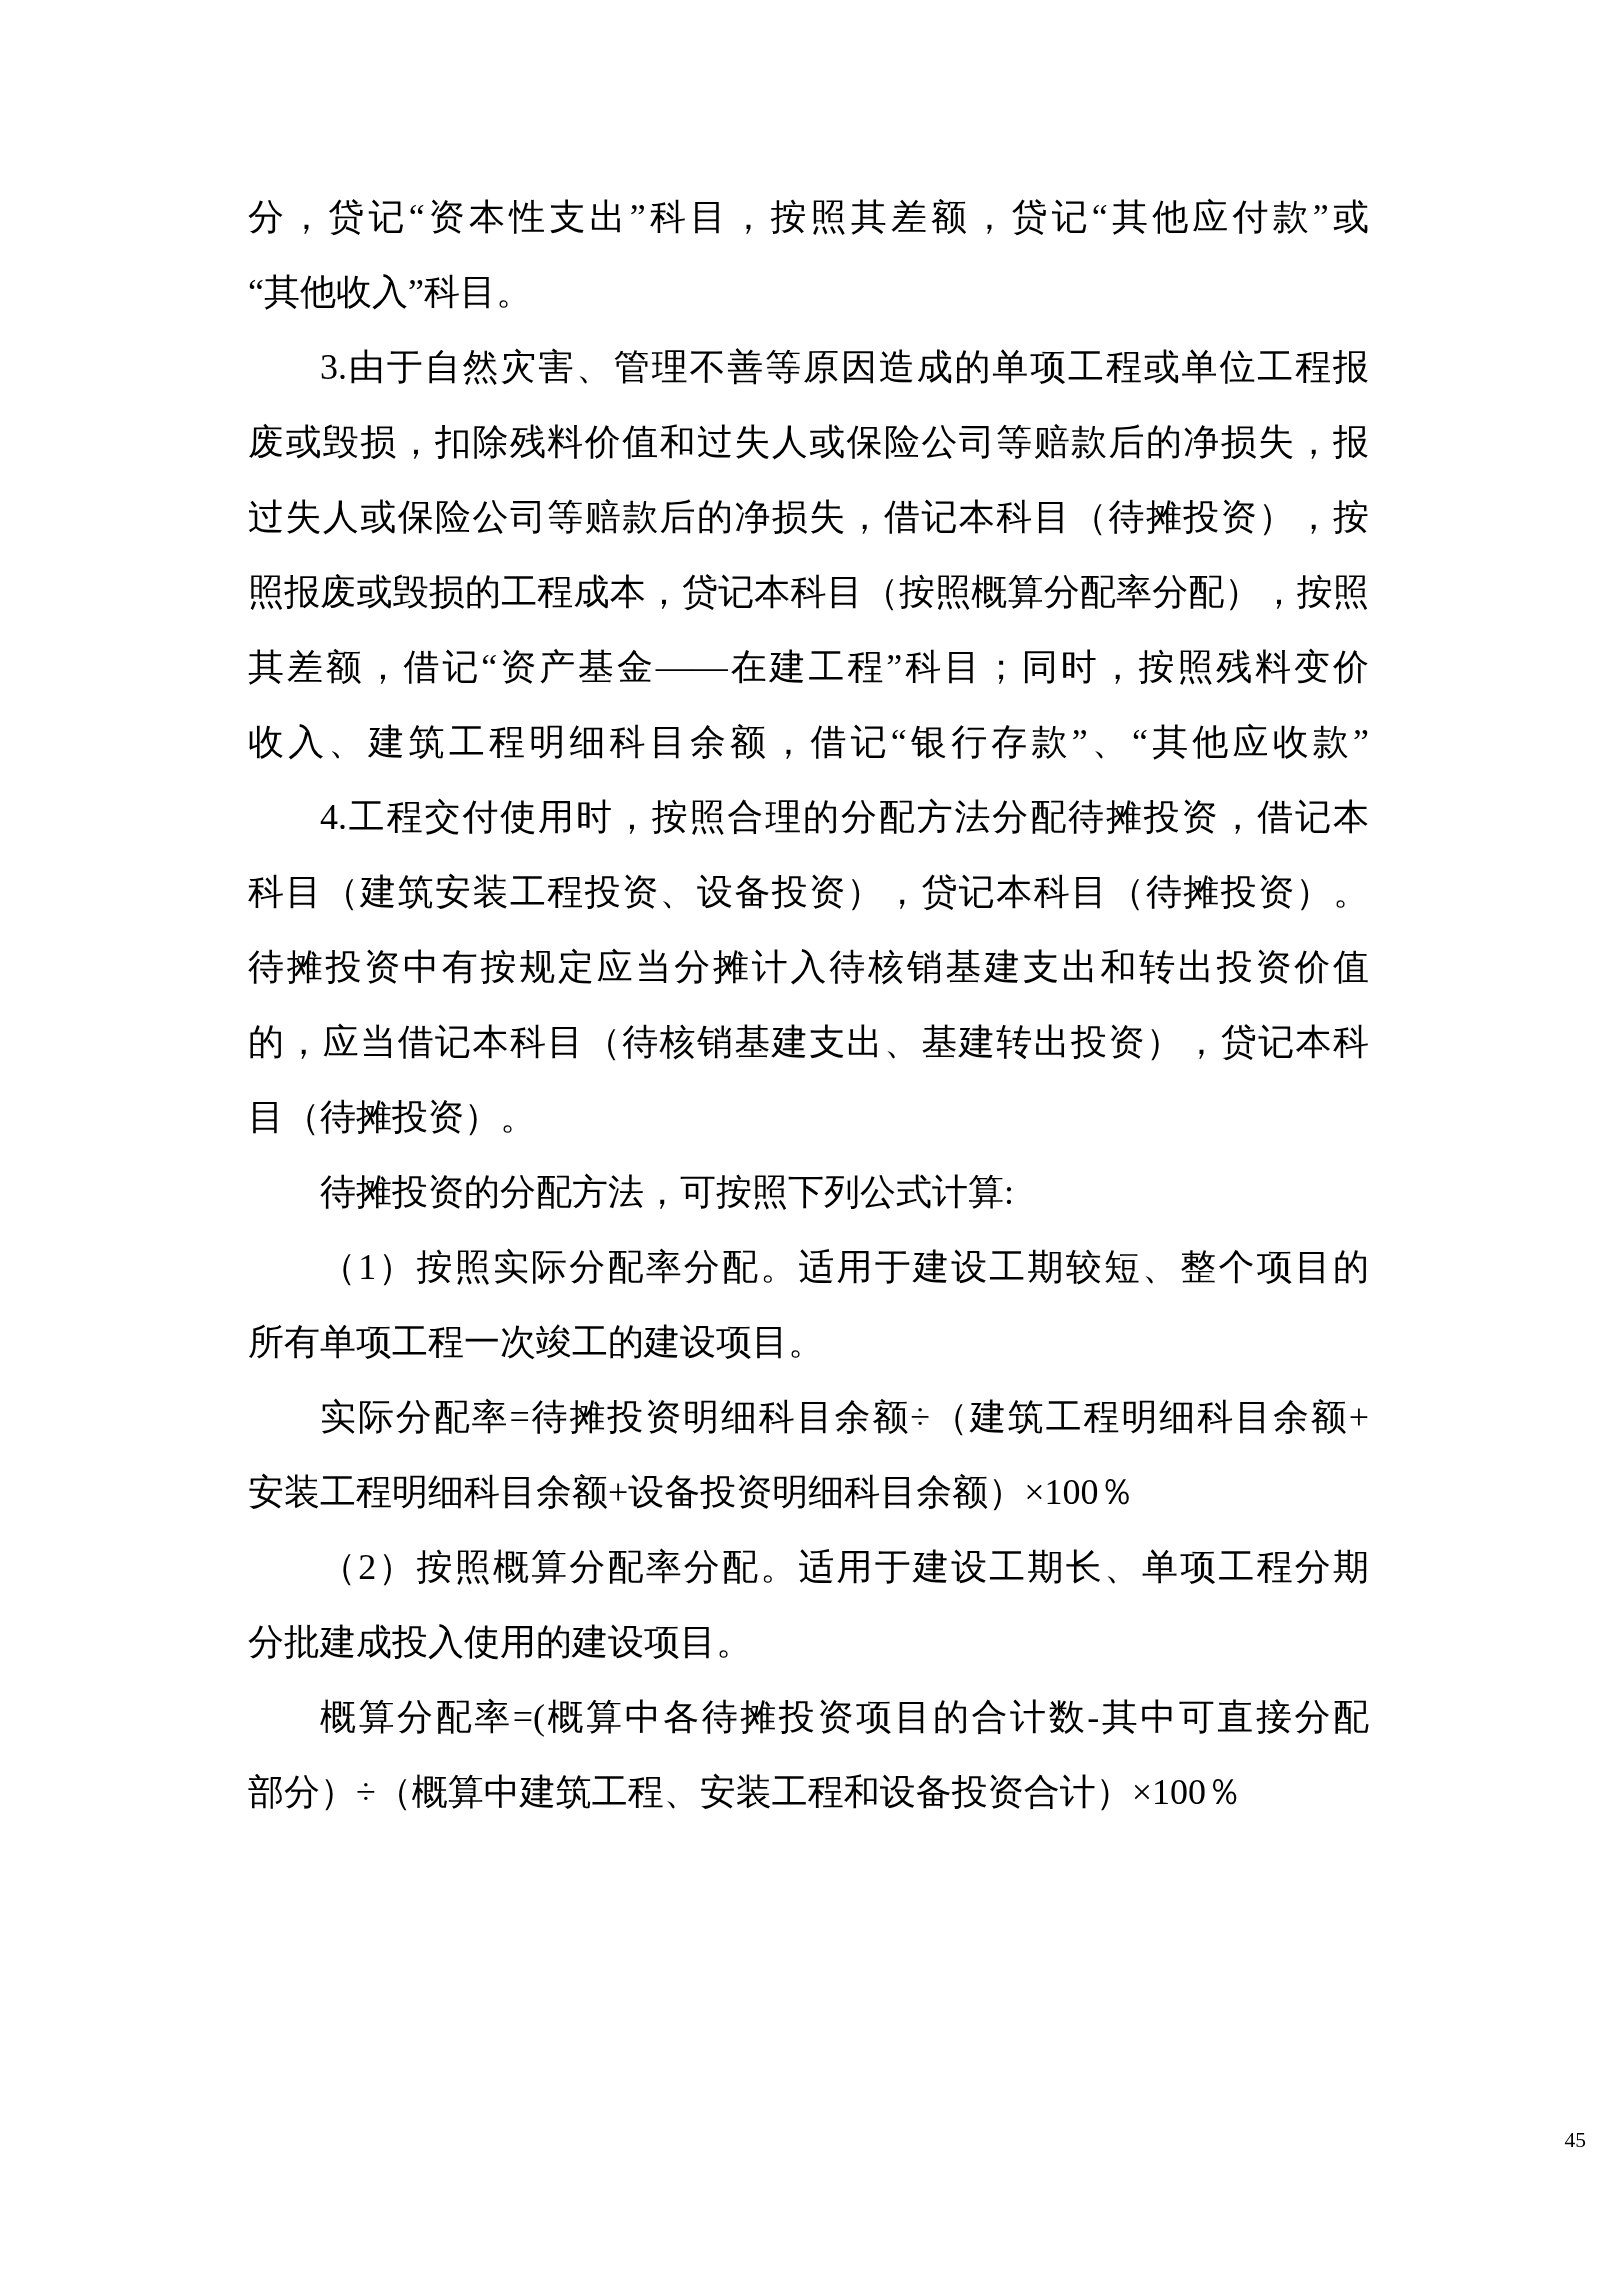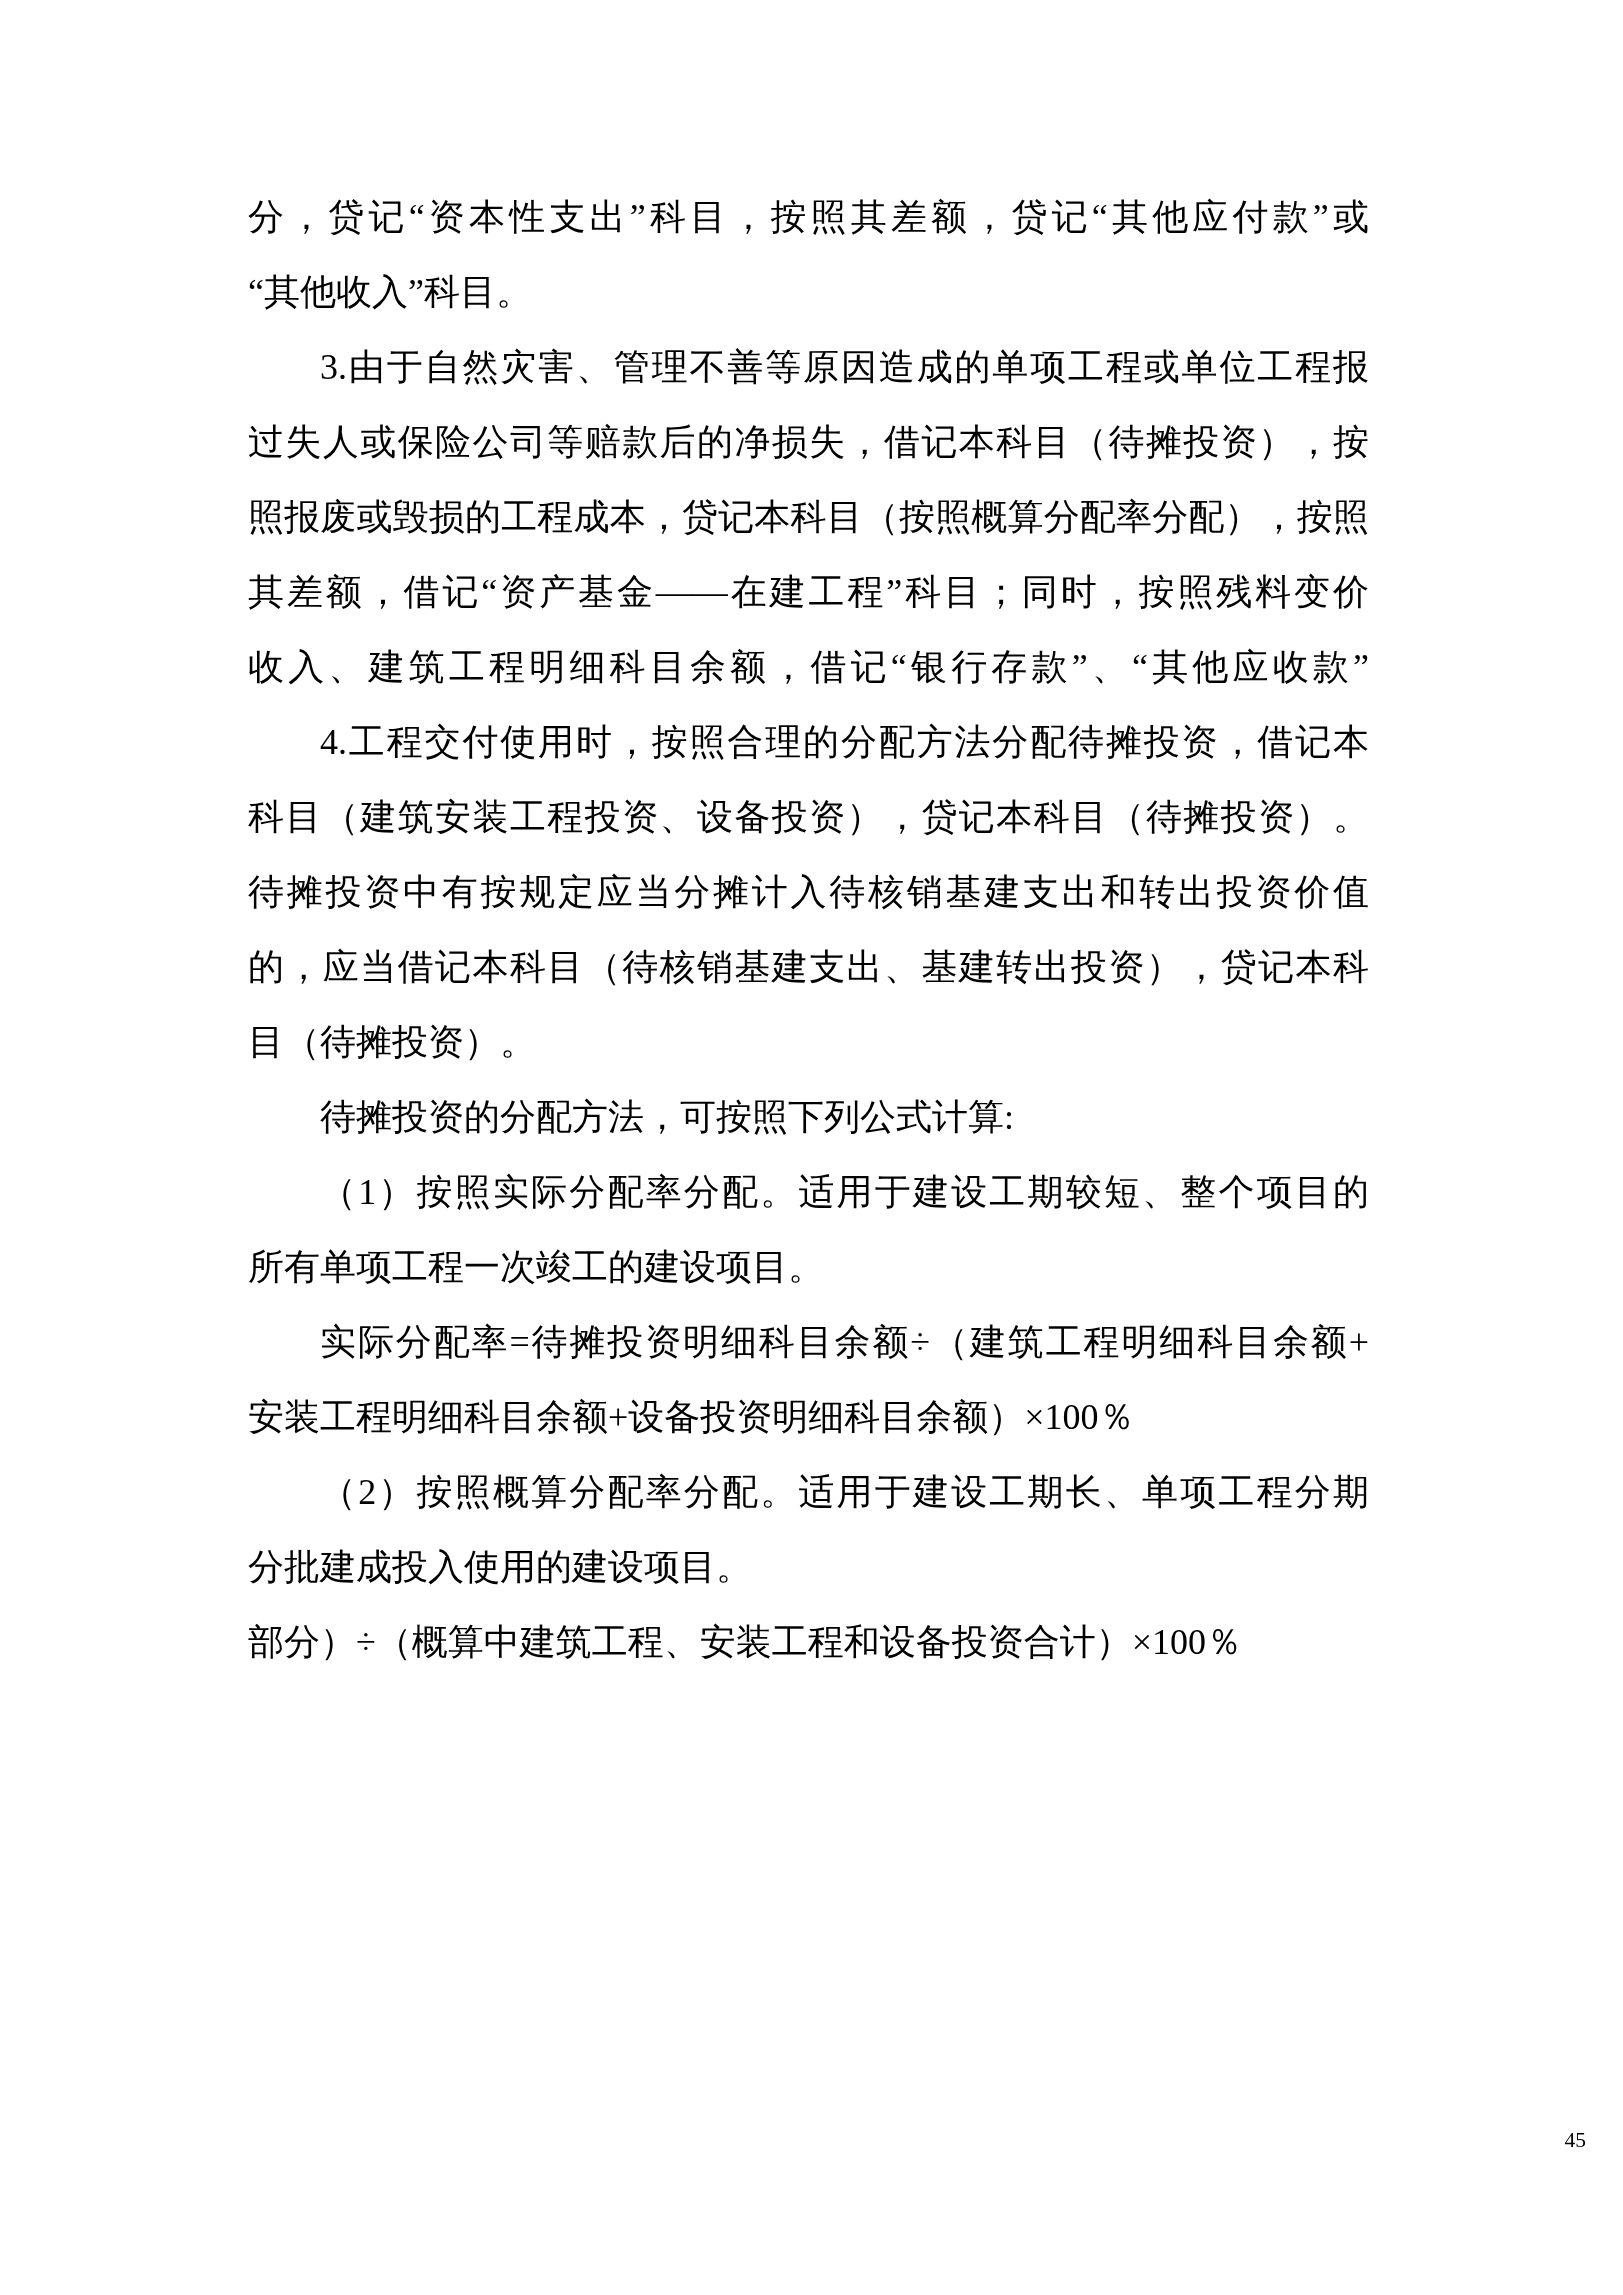--- a/index.html
+++ b/index.html
@@ -55,20 +55,21 @@
 <body>
 
 <div class="page">
   <div class="content">
       <div class="paragraph">
         <div class="line">分，贷记“资本性支出”科目，按照其差额，贷记“其他应付款”或</div>
         <div class="line last">“其他收入”科目。</div>
       </div>
       <div class="paragraph">
         <div class="line indent">3.由于自然灾害、管理不善等原因造成的单项工程或单位工程报</div>
+        <div class="line">废或毁损，扣除残料价值和过失人或保险公司等赔款后的净损失，报</div>
         <div class="line">过失人或保险公司等赔款后的净损失，借记本科目（待摊投资），按</div>
         <div class="line">照报废或毁损的工程成本，贷记本科目（按照概算分配率分配），按照</div>
         <div class="line">其差额，借记“资产基金——在建工程”科目；同时，按照残料变价</div>
         <div class="line">收入、建筑工程明细科目余额，借记“银行存款”、“其他应收款”</div>
       </div>
       <div class="paragraph">
         <div class="line indent">4.工程交付使用时，按照合理的分配方法分配待摊投资，借记本</div>
         <div class="line">科目（建筑安装工程投资、设备投资），贷记本科目（待摊投资）。</div>
         <div class="line">待摊投资中有按规定应当分摊计入待核销基建支出和转出投资价值</div>
         <div class="line">的，应当借记本科目（待核销基建支出、基建转出投资），贷记本科</div>
@@ -83,18 +84,19 @@
       </div>
       <div class="paragraph">
         <div class="line indent">实际分配率=待摊投资明细科目余额÷（建筑工程明细科目余额+</div>
         <div class="line last">安装工程明细科目余额+设备投资明细科目余额）×100％</div>
       </div>
       <div class="paragraph">
         <div class="line indent">（2）按照概算分配率分配。适用于建设工期长、单项工程分期</div>
         <div class="line last">分批建成投入使用的建设项目。</div>
       </div>
       <div class="paragraph">
+        <div class="line indent">概算分配率=(概算中各待摊投资项目的合计数-其中可直接分配</div>
         <div class="line last">部分）÷（概算中建筑工程、安装工程和设备投资合计）×100％</div>
       </div>
     </div>
   <div class="page-number">45</div>
 </div>
 
 
 </body></html>

